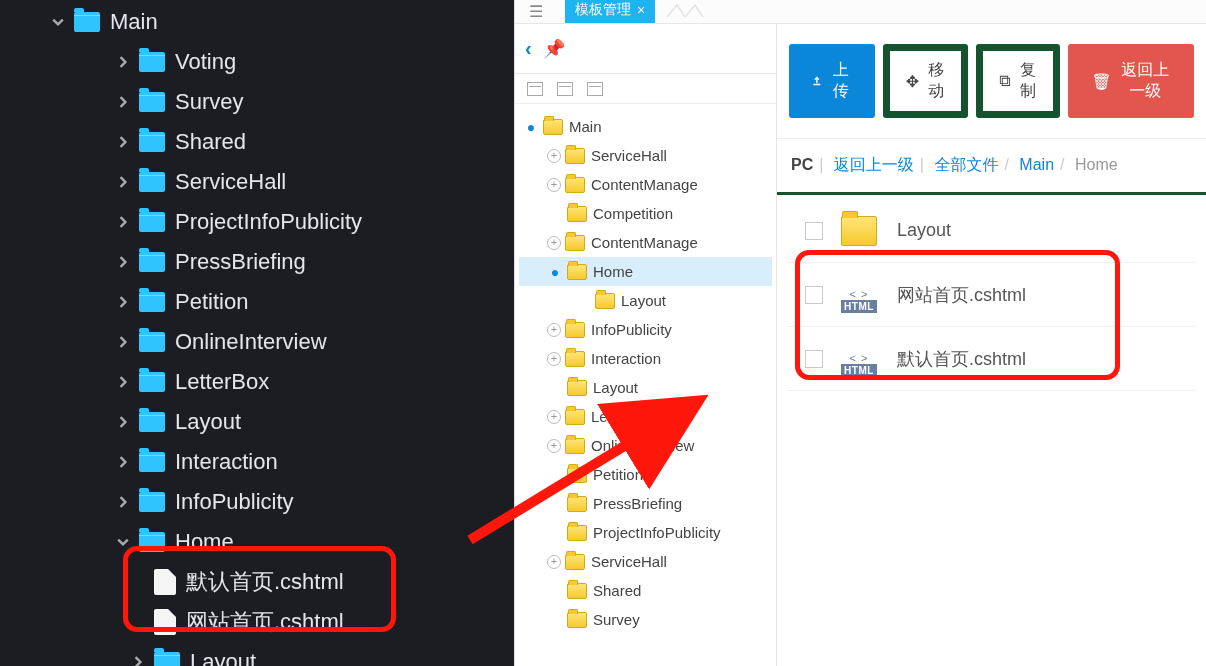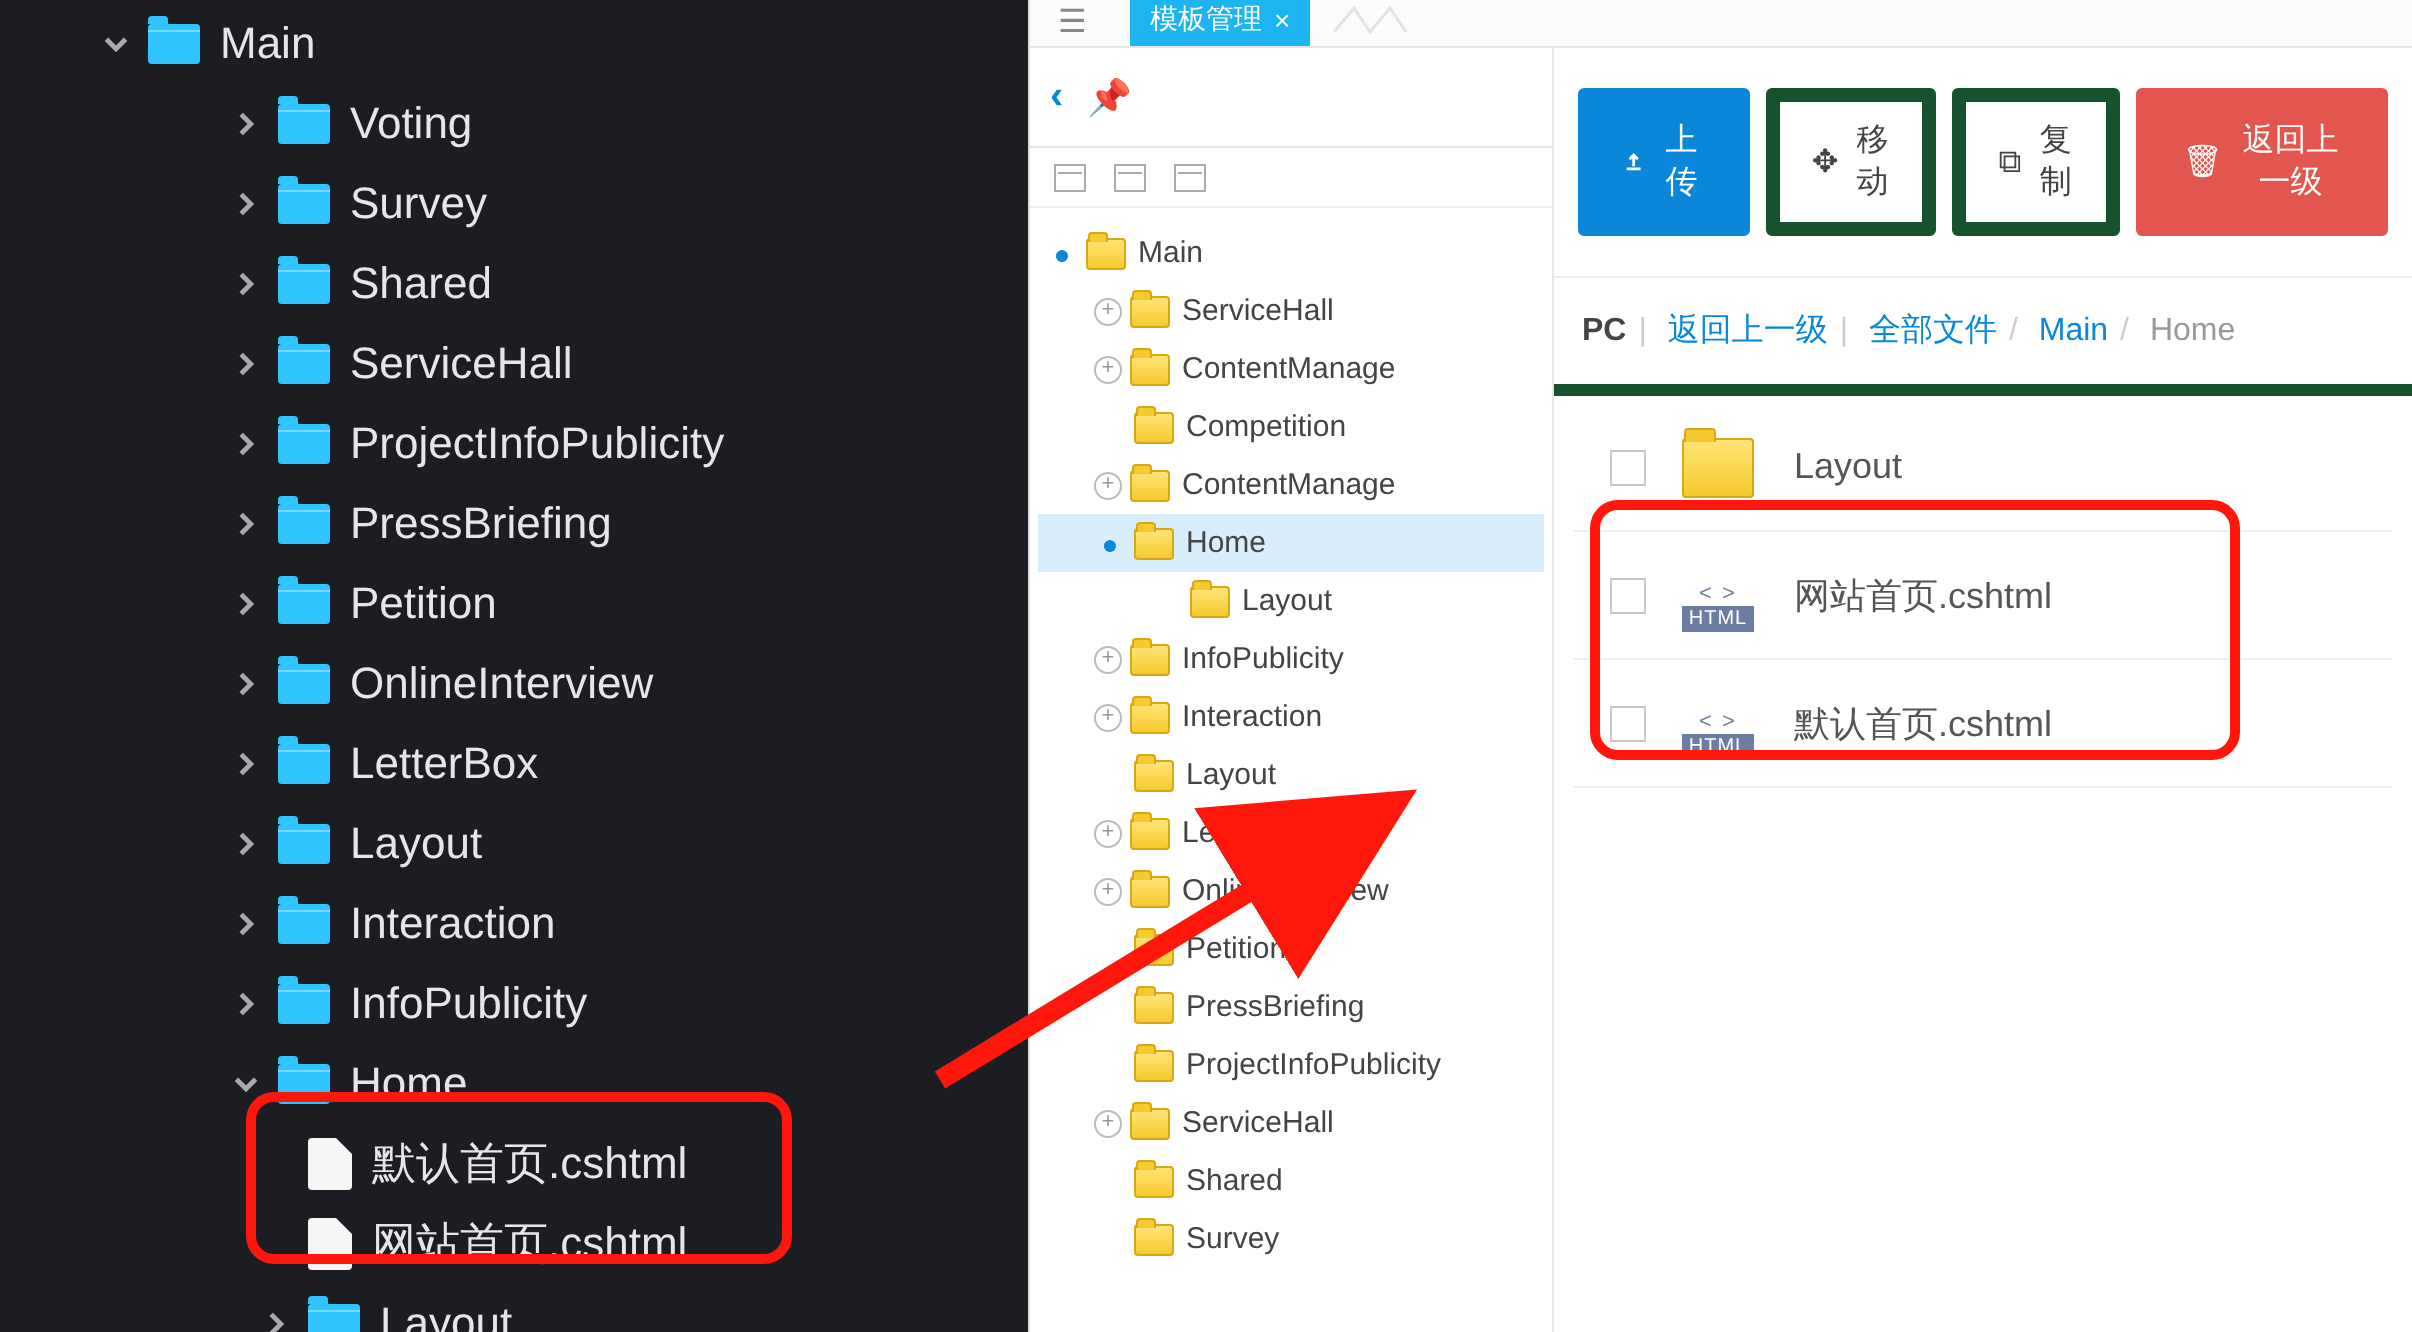--- a/index.html
+++ b/index.html
@@ -52,32 +52,32 @@
 .tog.plus{color:#999;border:1px solid #bbb;border-radius:50%;width:14px;height:14px;font-size:11px;line-height:1}
 .mfold{width:20px;height:16px;margin-right:6px;background:linear-gradient(#ffe477,#f6ca2e);border:1px solid #d4a915;border-radius:2px;position:relative;flex-shrink:0}
 .mfold::before{content:"";position:absolute;top:-4px;left:0;width:8px;height:4px;background:#f6ca2e;border:1px solid #d4a915;border-bottom:none;border-radius:2px 2px 0 0}
 
 
 .rcol{flex:1;display:flex;flex-direction:column}
 .btnbar{display:flex;gap:8px;padding:20px 12px 20px 12px;border-bottom:1px solid #eee}
 .btn{display:inline-flex;align-items:center;gap:8px;padding:9px 16px;border:7px solid #14532d;border-radius:3px;font-size:16px;background:#fff;cursor:pointer;color:#444}
 .btn.pri{background:#0a87d8;color:#fff;border-color:#0a87d8}
 .btn.dan{background:#e3564d;color:#fff;border-color:#e3564d}
-.crumb{padding:16px 14px;font-size:16px;border-bottom:6px solid #14532d;color:#444}
+.crumb{padding:16px 14px;font-size:16px;border-bottom:3px solid #14532d;color:#444}
 .crumb a{color:#0a87d8;text-decoration:none}
 .crumb .sep{color:#ccc;margin:0 6px}
 .pc{font-weight:700}
 .files{padding:4px 10px}
 .frow{display:flex;align-items:center;height:64px;border-bottom:1px solid #f1f1f1}
 .chk{width:18px;height:18px;border:1px solid #c9c9c9;margin:0 18px;flex-shrink:0}
 .fico-folder{width:36px;height:30px;margin-right:20px;background:linear-gradient(#ffe477,#f6ca2e);border:1px solid #d4a915;border-radius:2px;position:relative;flex-shrink:0}
 .fico-folder::before{content:"";position:absolute;top:-6px;left:0;width:14px;height:6px;background:#f6ca2e;border:1px solid #d4a915;border-bottom:none;border-radius:2px 2px 0 0}
 .fico-html{width:36px;height:36px;margin-right:20px;display:flex;flex-direction:column;align-items:center;justify-content:flex-end;flex-shrink:0}
 .fico-html .top{font-size:11px;color:#6b7da0;letter-spacing:1px}
-.fico-html .bot{background:#6b7da0;color:#fff;font-size:10px;padding:1px 3px;font-weight:400;letter-spacing:.5px}
+.fico-html .bot{background:#6b7da0;color:#fff;font-size:10px;padding:1px 3px;font-weight:700;letter-spacing:.5px}
 .fname{font-size:18px;color:#555}
 
 .redbox2{position:absolute;left:795px;top:250px;width:325px;height:130px;border:5px solid #ff170c;border-radius:14px;pointer-events:none}
 
 
 .arrow-svg{position:absolute;left:460px;top:260px;pointer-events:none}
 
 </style>
 </head>
 <body>

